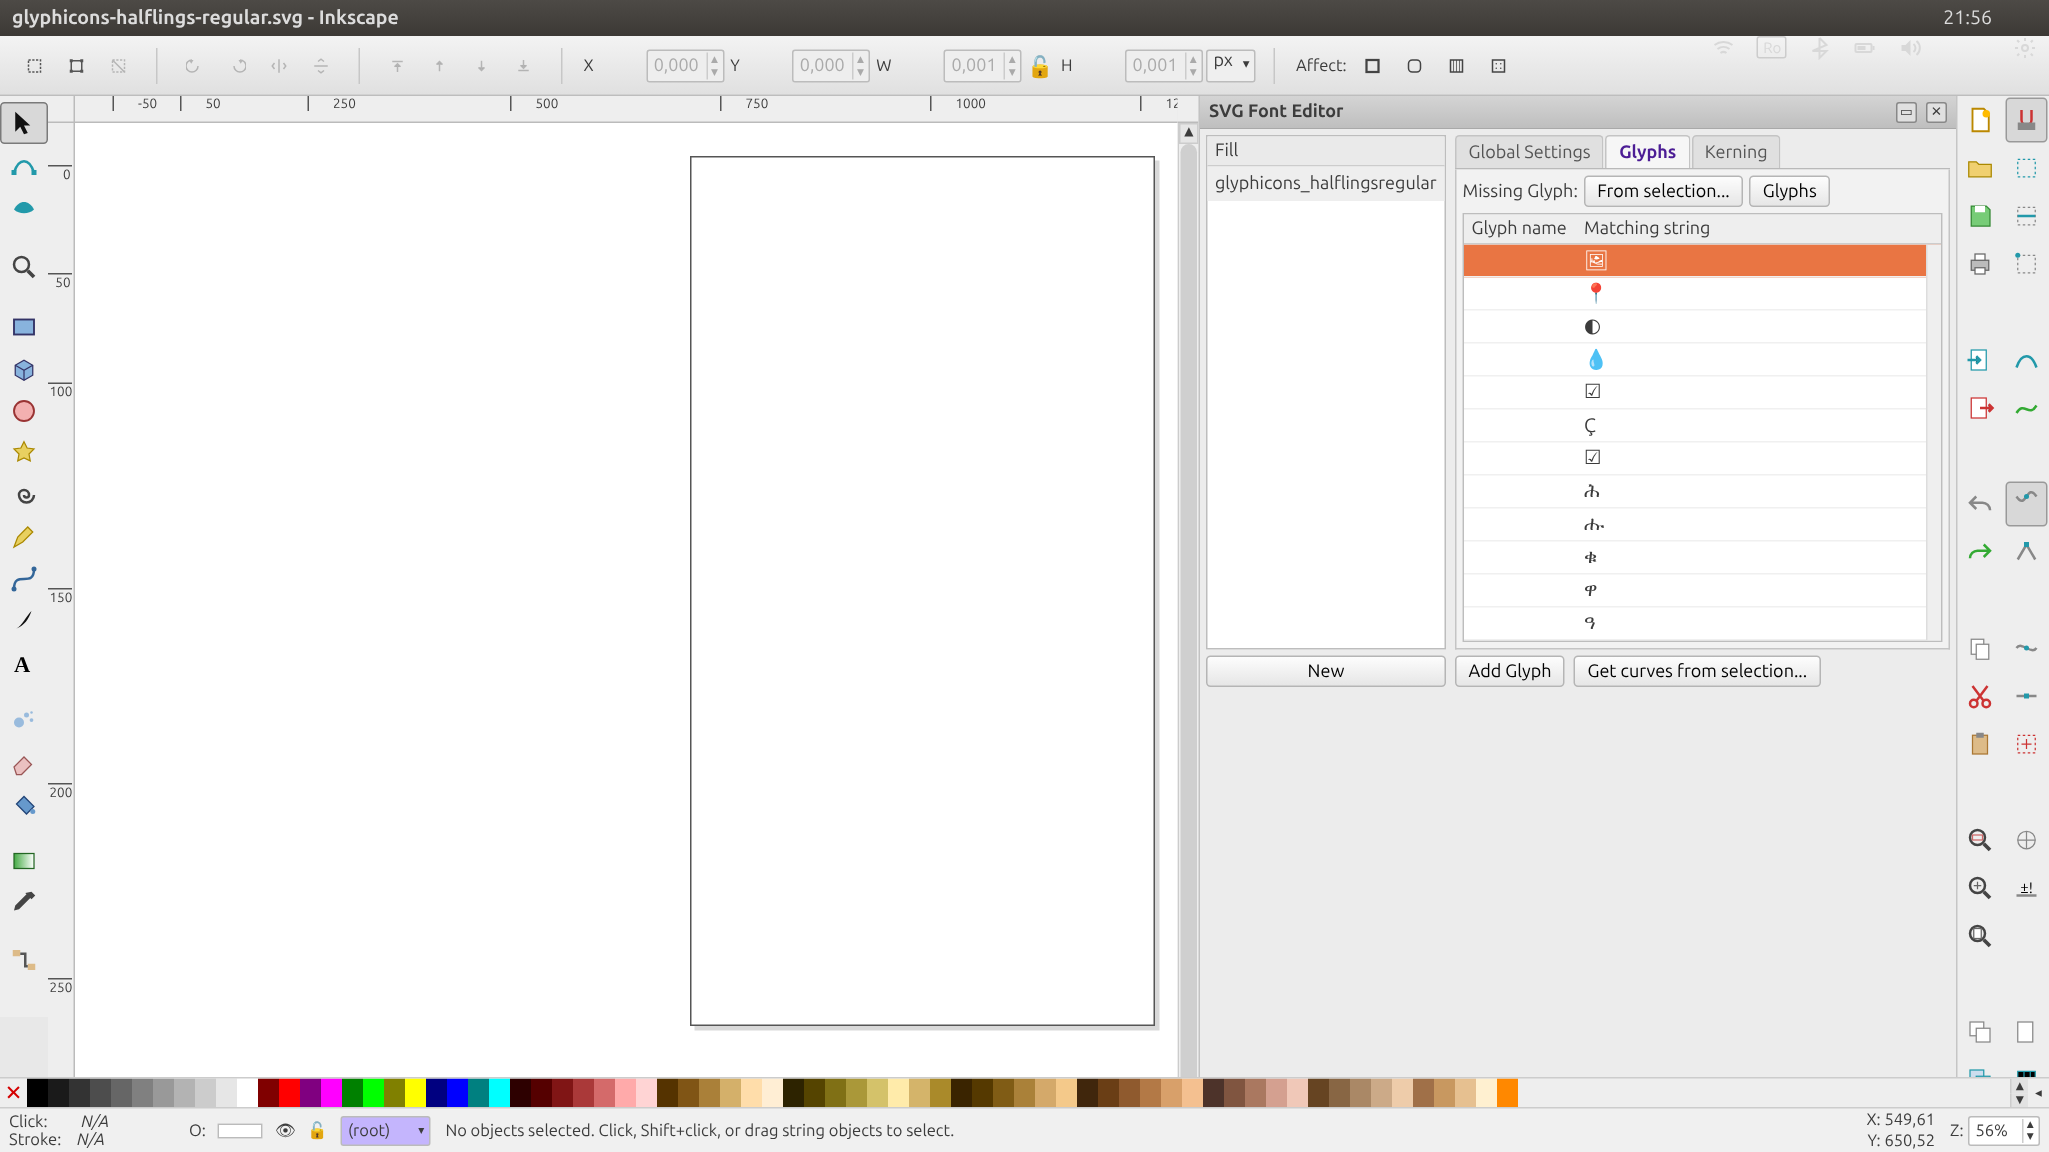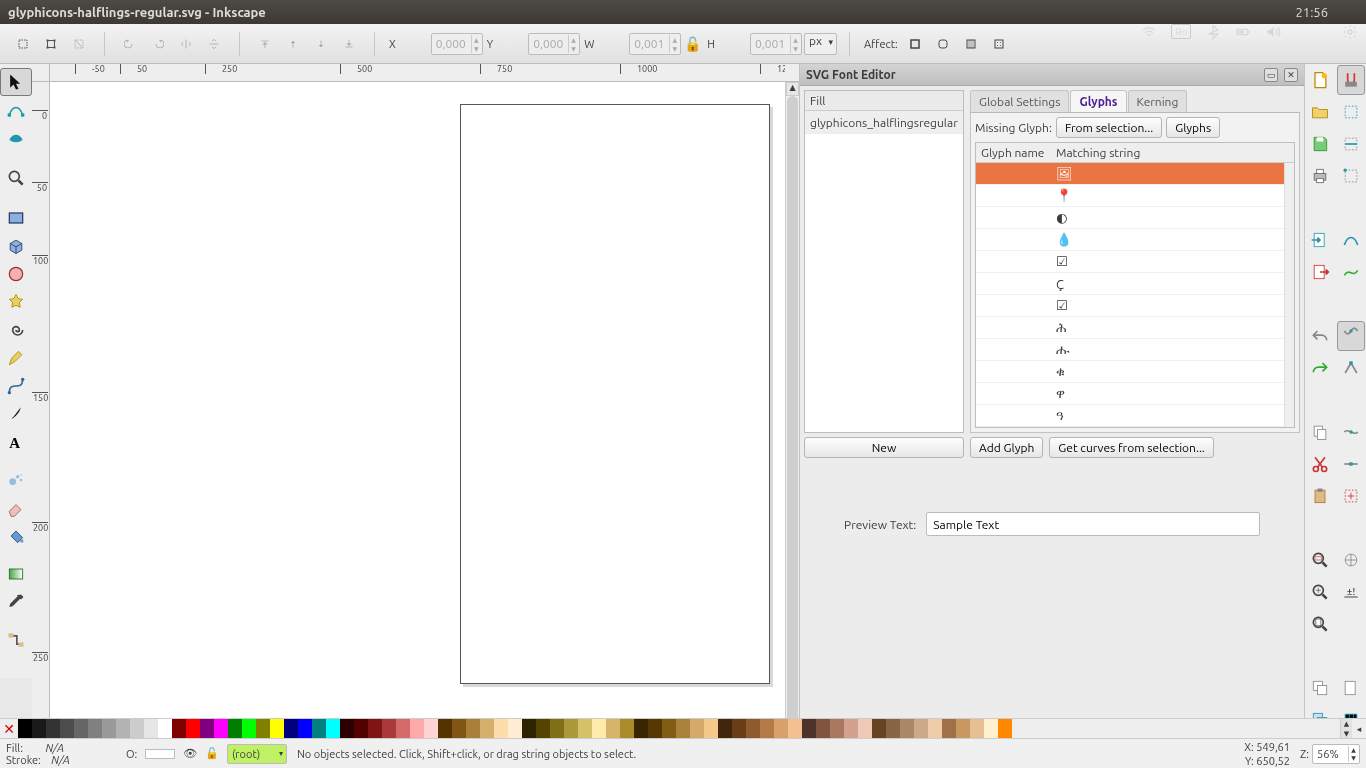--- a/index.html
+++ b/index.html
@@ -119,21 +119,21 @@
 .palette .scroll { width:12px; display:flex; flex-direction:column; font-size:7px; }
 .palette .scroll i { flex:1; display:flex; align-items:center; justify-content:center; background:#e2e2e2; border-left:1px solid #ccc;}
 .palette .menu { width:14px; display:flex; align-items:center; justify-content:center; font-size:9px;}
 
 
 .status { position:absolute; left:0; right:0; bottom:0; height:30px; display:flex; align-items:center; padding:0 6px;
           background:#f0f0f0; border-top:1px solid #ccc; font-size:11px; }
 .status .fs { width:120px; }
 .status .ov { display:flex; align-items:center; gap:8px; }
 .status .layersel { height:20px; width:60px; border:1px solid #bbb; border-radius:2px; display:flex; align-items:center;
-                     padding:0 4px; background:#bef264; position:relative; }
+                     padding:0 4px; background:#c4b5fd; position:relative; }
 .status .layersel:after { content:"▾"; position:absolute; right:3px; font-size:8px; }
 .status .msg { flex:1; padding-left:10px; }
 .status .coords { text-align:right; line-height:14px; }
 .status .zoom { margin-left:10px; display:flex; align-items:center; gap:3px; }
 .status .zoom .zbox { width:48px; height:20px; border:1px solid #bbb; border-radius:2px; display:flex; align-items:center;
                       padding:0 4px; background:#fff; position:relative; }
 .status .zoom .zbox .spin { right:1px; }
 </style>
 </head>
 <body>
@@ -571,24 +571,20 @@
           </div>
         </div>
       </div>
 
       <div class="btnrow">
         <button class="btn new">New</button>
         <button class="btn">Add Glyph</button>
         <button class="btn">Get curves from selection...</button>
       </div>
 
-      <div class="preview-row">
-        <span>Preview Text:</span>
-        <input type="text" value="Sample Text" style="">
-      </div>
     </div>
   </div>
 
   <div class="right">
     <div class="rgrid">
       <div class="rbtn">
           <svg viewBox="0 0 24 24">
             <path fill="#fff" stroke="#b80" stroke-width="1.5" d="M6 3h9l4 4v14H6z"></path>
             <circle cx="17" cy="7" r="3" fill="#fb0"></circle>
           </svg>
@@ -893,21 +889,21 @@
   <div class="spacer"></div>
   <div class="scroll">
       <i>▲</i>
       <i>▼</i>
     </div>
   <div class="menu">◂</div>
 </div>
 
 <div class="status">
   <div class="fs">
-    <div><span>Fill:</span>
+    <div><span>Click:</span>
          <span style="margin-left:20px;font-style:italic">N/A</span></div>
     <div><span>Stroke:</span>
          <span style="margin-left:8px;font-style:italic">N/A</span></div>
   </div>
   <div class="ov">
     <span>O:</span>
     <span style="display:inline-block;width:30px;height:10px;border:1px solid #bbb;background:#fff"></span>
     <span>👁</span>
     <span>🔓</span>
     <div class="layersel">

